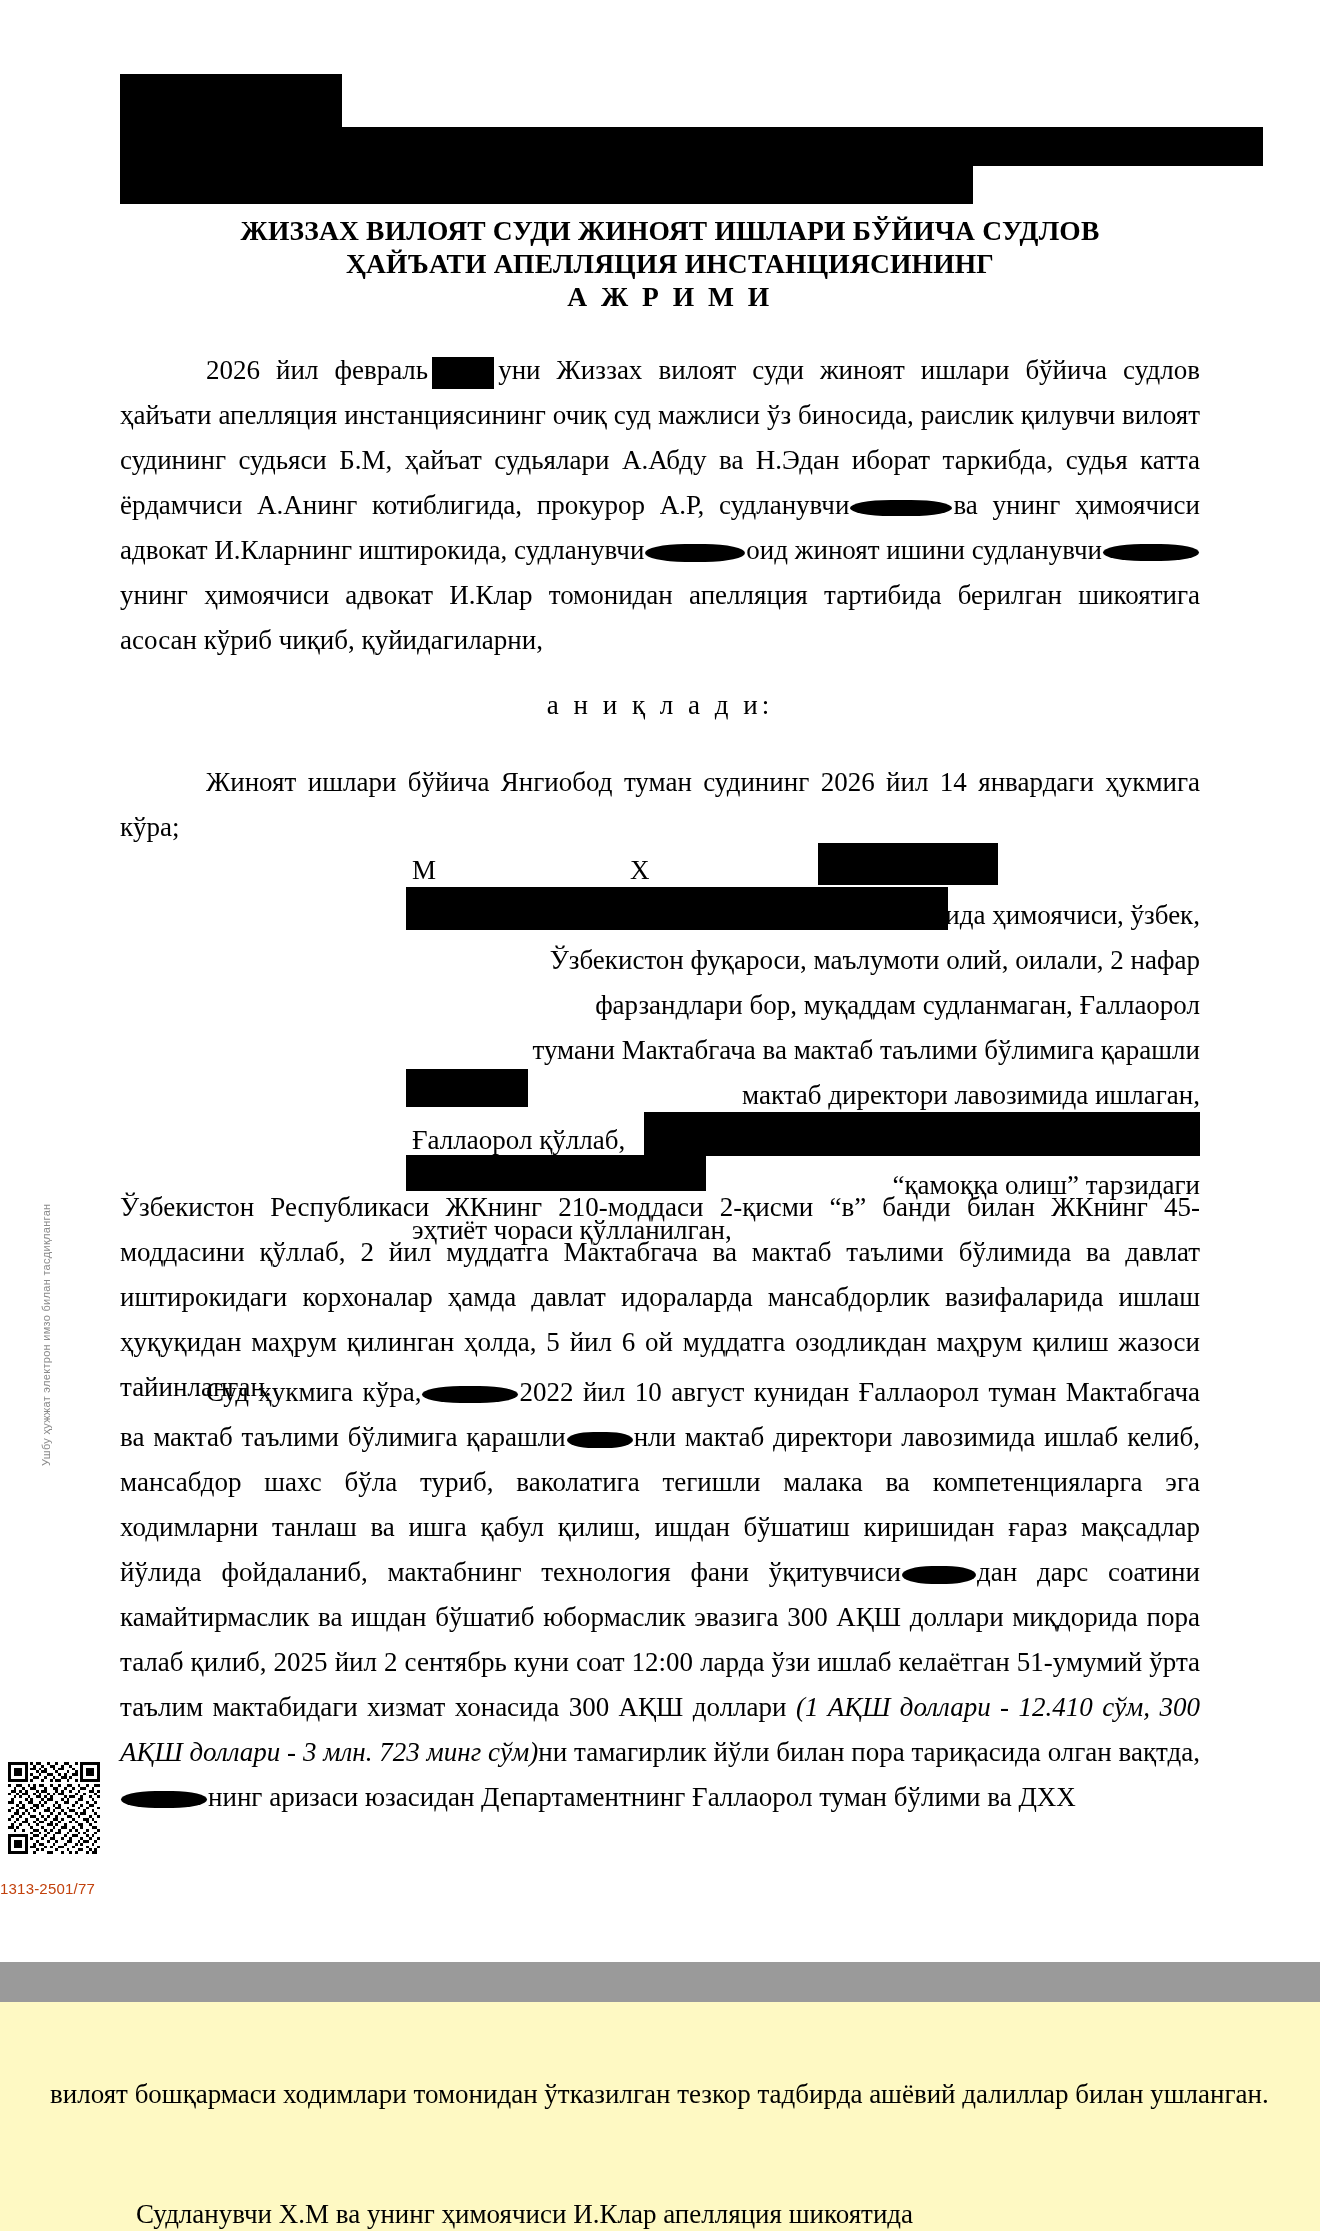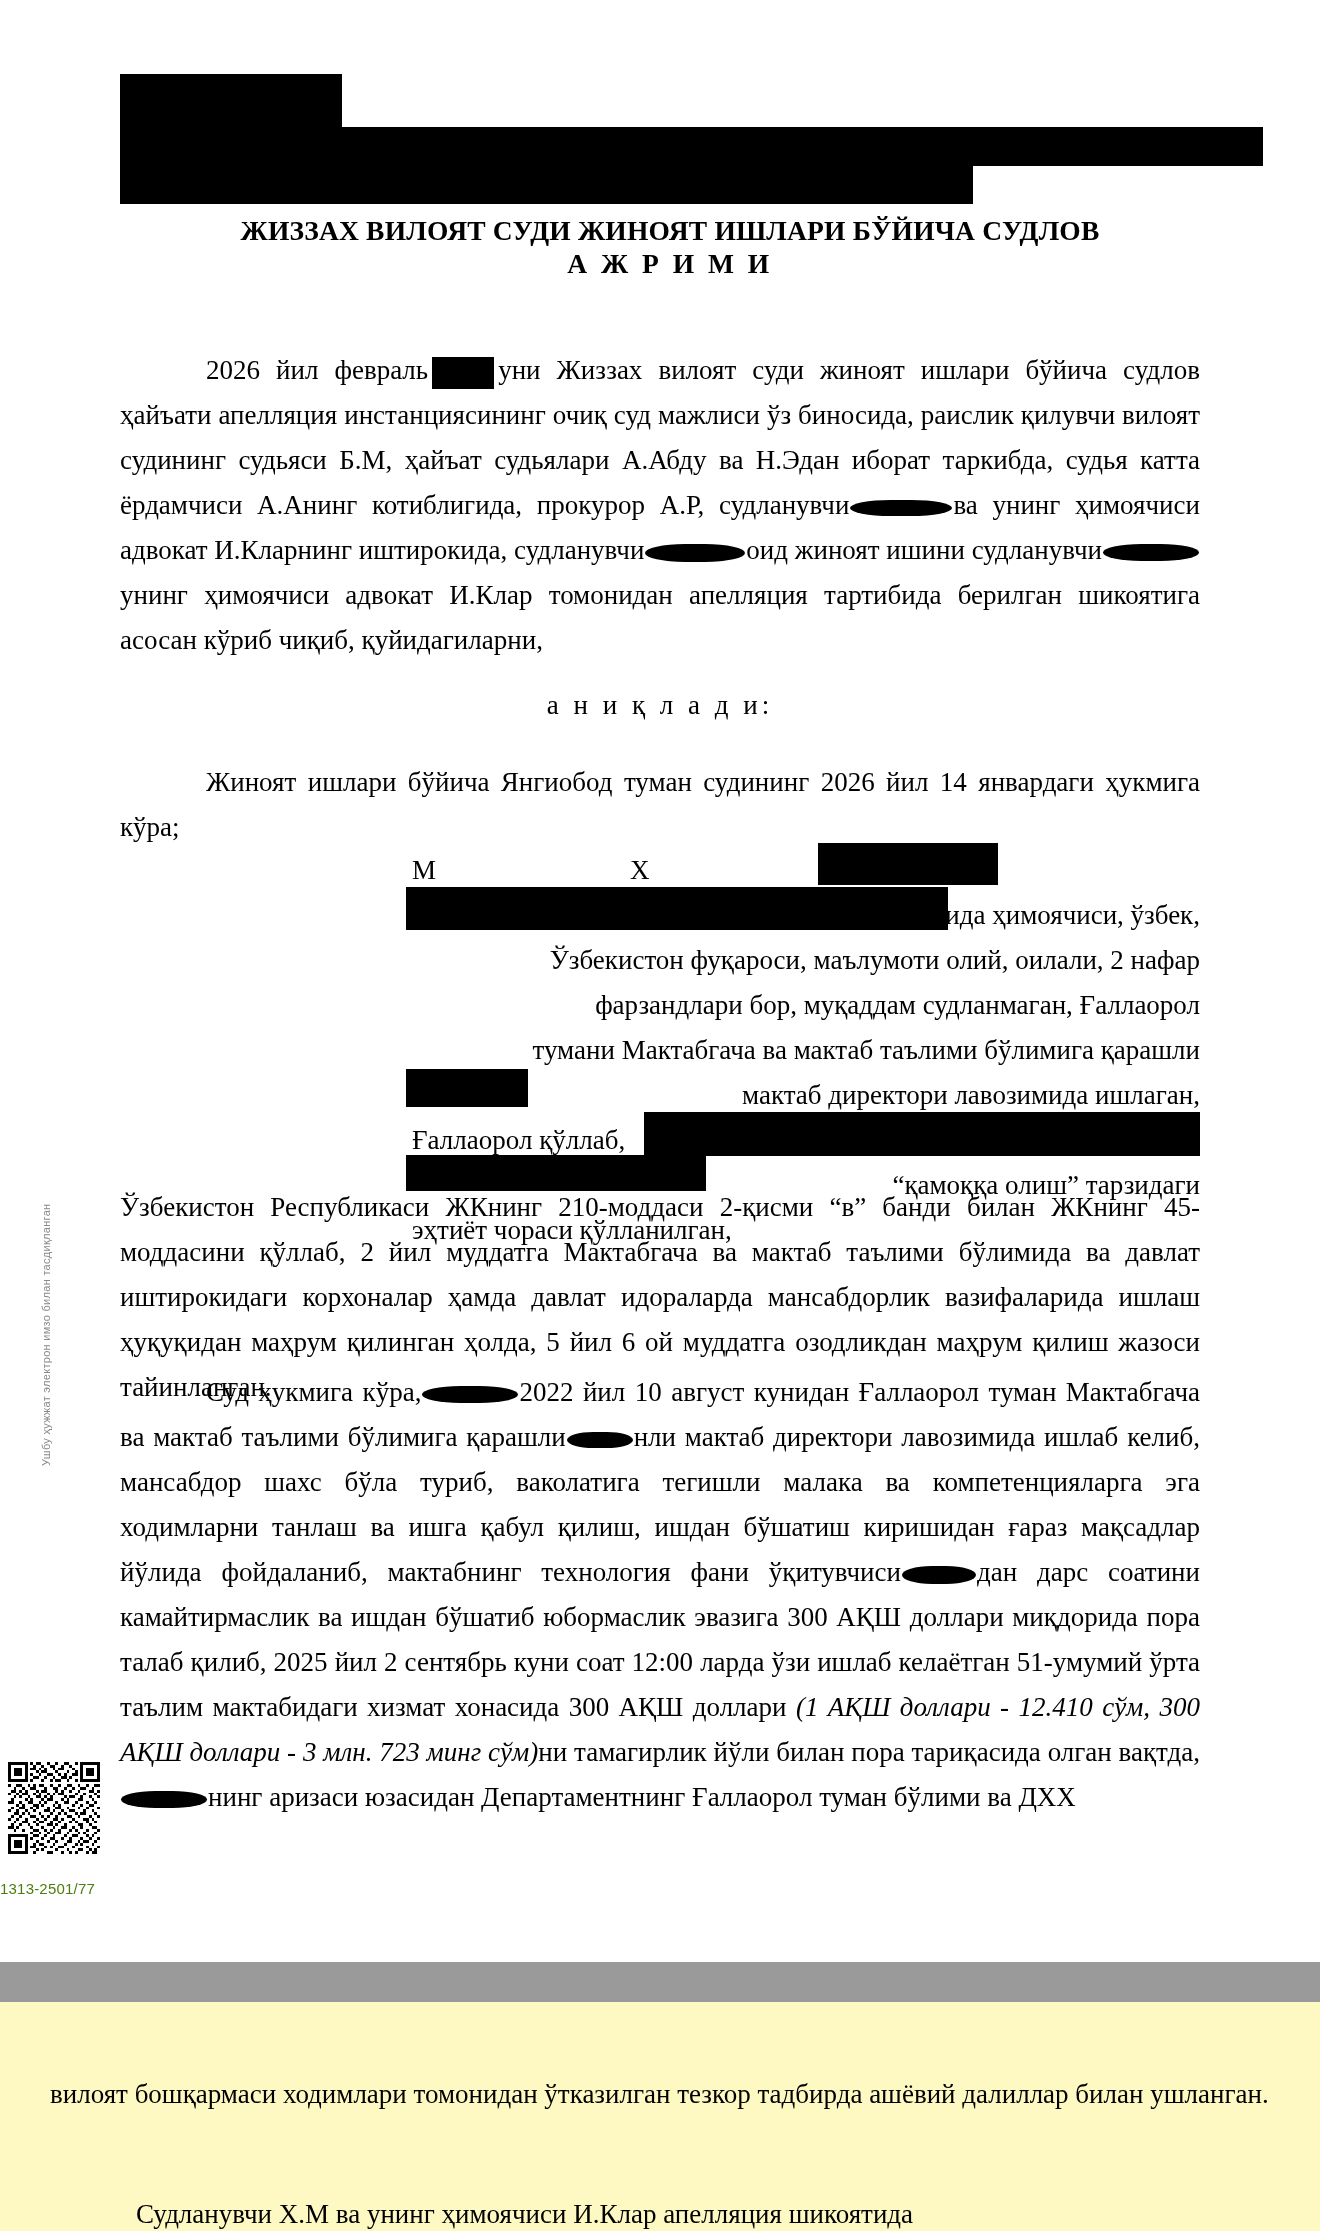--- a/index.html
+++ b/index.html
@@ -82,21 +82,21 @@
   
   #qr-code{
     position:absolute;
     left:8px;top:1762px;
     width:92px;height:92px;
   }
   #doc-number{
     position:absolute;
     left:0px;top:1880px;
     font-size:15px;
-    color:#4d7c0f;
+    color:#c2410c;
     font-family:"Liberation Sans",sans-serif;
     letter-spacing:0.2px;
   }
   
   #page-gap{
     position:absolute;
     left:0;top:1962px;
     width:1320px;height:40px;
     background:#9a9a9a;
   }
@@ -131,20 +131,21 @@
 <div class="page">
 
   <div id="header-redactions">
     <div class="redact-block hdr1"></div>
     <div class="redact-block hdr2"></div>
     <div class="redact-block hdr3"></div>
   </div>
 
   <div id="title-wrap">
     <div class="title">ЖИЗЗАХ ВИЛОЯТ СУДИ ЖИНОЯТ ИШЛАРИ БЎЙИЧА СУДЛОВ</div>
+    <div class="title">ҲАЙЪАТИ  АПЕЛЛЯЦИЯ ИНСТАНЦИЯСИНИНГ</div>
     <div class="title title-l3">А Ж Р И М И</div>
   </div>
 
   <p class="para indent" id="p-intro"><span>2026 йил февраль</span><span class="redact" style="width:62px;height:32px;margin:0 4px;"></span><span>уни Жиззах вилоят суди жиноят ишлари бўйича судлов ҳайъати апелляция инстанциясининг очиқ суд мажлиси  ўз биносида, раислик қилувчи вилоят судининг судьяси Б.М, ҳайъат судьялари А.Абду ва Н.Эдан иборат таркибда, судья катта ёрдамчиси А.Анинг котиблигида, прокурор А.Р, судланувчи</span><span class="scribble" style="width:102px;height:16px;"></span><span>ва унинг ҳимоячиси адвокат И.Кларнинг иштирокида, судланувчи</span><span class="scribble" style="width:100px;height:18px;"></span><span>оид жиноят ишини судланувчи</span><span class="scribble" style="width:96px;height:17px;"></span><span>унинг ҳимоячиси адвокат И.Клар томонидан апелляция тартибида берилган шикоятига асосан кўриб чиқиб, қуйидагиларни,</span></p>
 
   <div id="anikladi">а н и қ л а д и:</div>
 
   <p class="para indent" id="p-hukm">Жиноят ишлари бўйича Янгиобод туман судининг 2026 йил 14 январдаги ҳукмига кўра;</p>
 
   <div id="bio-block">

